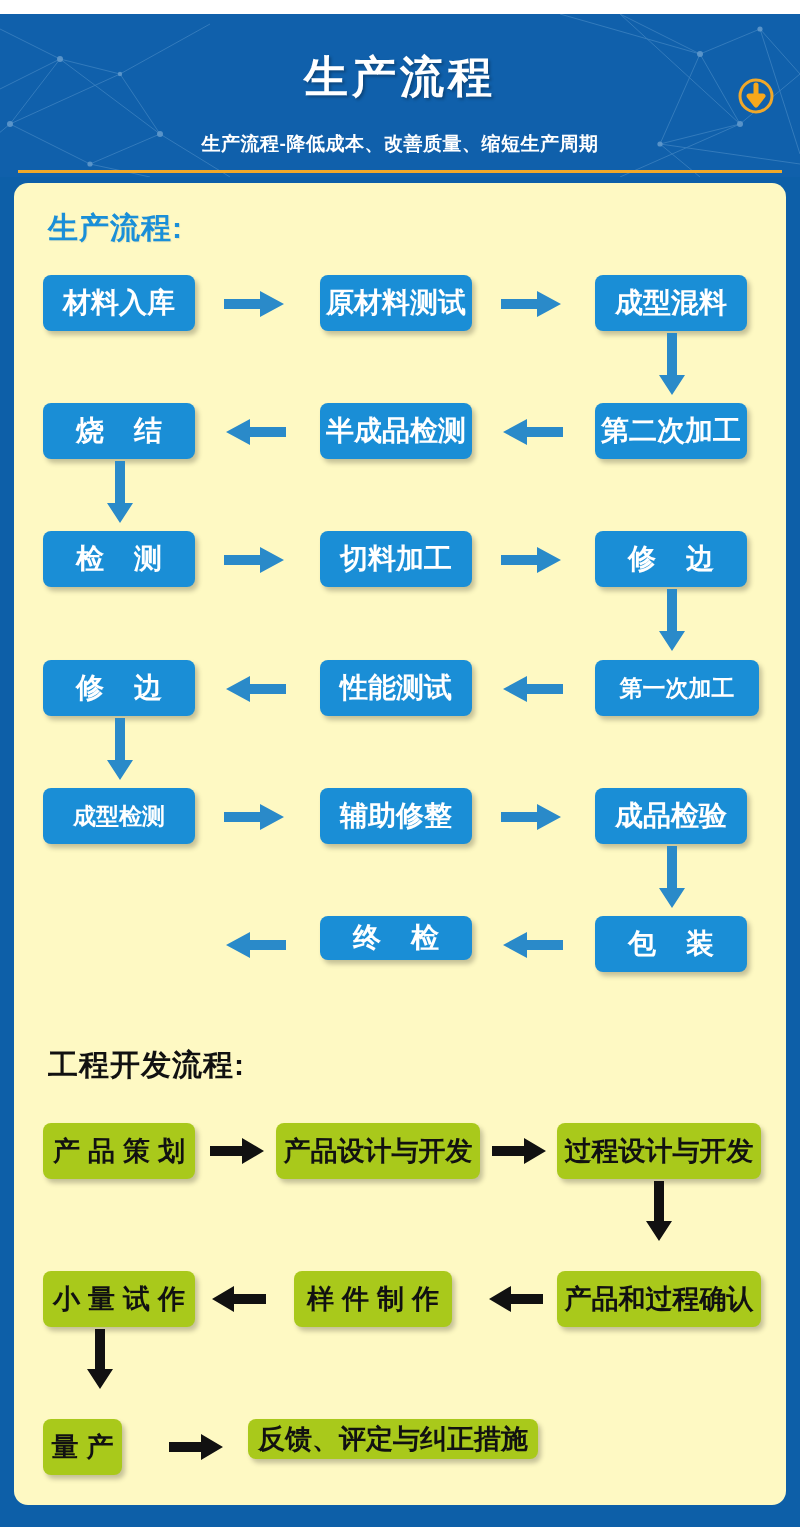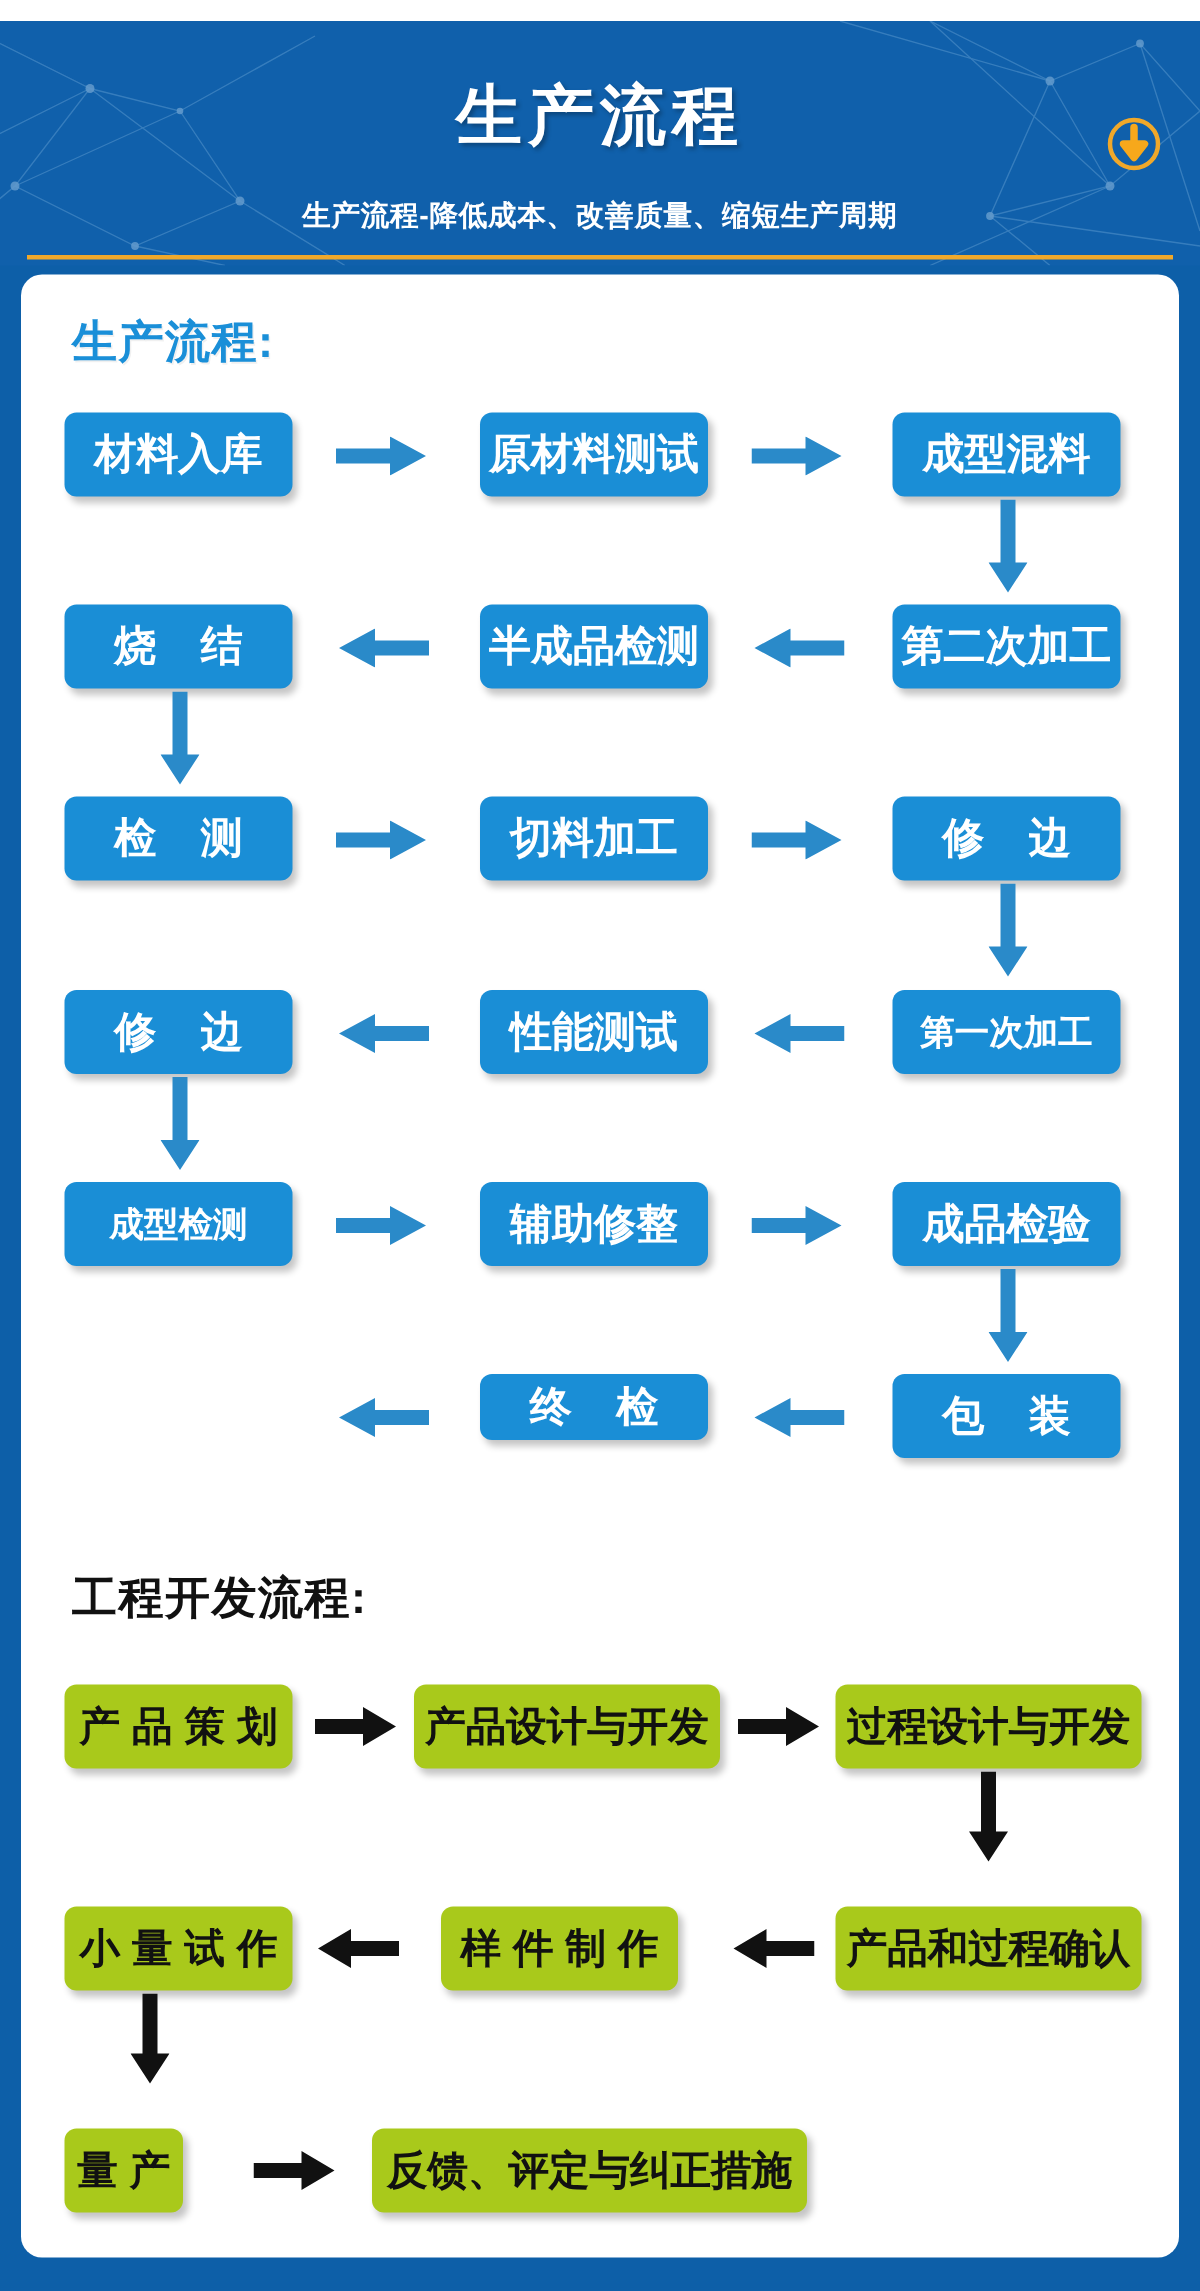--- a/index.html
+++ b/index.html
@@ -27,21 +27,21 @@
     position:absolute;left:0;top:117px;width:800px;text-align:center;
     color:#ffffff;font-size:19px;font-weight:bold;letter-spacing:.5px;
   }
   .dl-badge{position:absolute;right:24px;top:62px;width:40px;height:40px;}
 
   .gold-rule{position:absolute;left:18px;top:170px;width:764px;height:3px;background:#f0a82a;}
 
   
   .card{
     position:absolute;left:14px;top:183px;width:772px;height:1322px;
-    background:#ffffff;border-radius:14px;
+    background:#fef9c3;border-radius:14px;
   }
 
   .section-title{position:absolute;font-size:30px;font-weight:bold;letter-spacing:1px;}
   .section-title.blue{color:#1a8fd8;left:34px;top:25px;text-shadow:1px 1px 0 rgba(0,0,0,.06);}
   .section-title.dark{color:#111111;left:34px;top:862px;}
 
   
   .node{
     position:absolute;display:flex;align-items:center;justify-content:center;
     border-radius:8px;text-align:center;line-height:1;
@@ -167,21 +167,21 @@
       <svg width="62" height="26" viewBox="0 0 62 26">
           <path d="M62 8 H26 V0 L2 13 L26 26 V18 H62 Z" fill="#2a8ac9"></path>
         </svg>
     </div>
     <div class="node blue" style="left:306px;top:477px;width:152px;height:56px;">性能测试</div>
     <div class="arr" style="left:487px;top:493px;">
       <svg width="62" height="26" viewBox="0 0 62 26">
           <path d="M62 8 H26 V0 L2 13 L26 26 V18 H62 Z" fill="#2a8ac9"></path>
         </svg>
     </div>
-    <div class="node blue sm" style="left:581px;top:477px;width:152px;height:56px;">第一次加工</div>
+    <div class="node blue sm" style="left:581px;top:477px;width:164px;height:56px;">第一次加工</div>
 
     <div class="arr" style="left:93px;top:535px;">
       <svg width="26" height="64" viewBox="0 0 26 64">
           <path d="M8 0 H18 V42 H26 L13 62 L0 42 H8 Z" fill="#2a8ac9"></path>
         </svg>
     </div>
 
     <div class="node blue sm" style="left:29px;top:605px;width:152px;height:56px;">成型检测</div>
     <div class="arr" style="left:210px;top:621px;">
       <svg width="62" height="26" viewBox="0 0 62 26">
@@ -256,16 +256,16 @@
           <path d="M8 0 H18 V40 H26 L13 60 L0 40 H8 Z" fill="#111111"></path>
         </svg>
     </div>
 
     <div class="node green sp" style="left:29px;top:1236px;width:79px;height:56px;">量产</div>
     <div class="arr" style="left:155px;top:1251px;">
       <svg width="56" height="26" viewBox="0 0 56 26">
           <path d="M0 8 H32 V0 L54 13 L32 26 V18 H0 Z" fill="#111111"></path>
         </svg>
     </div>
-    <div class="node green" style="left:234px;top:1236px;width:290px;height:56px;">反馈、评定与纠正措施</div>
+    <div class="node green" style="left:234px;top:1236px;width:290px;height:40px;">反馈、评定与纠正措施</div>
 
   </div>
 </div>
 
 </body></html>

